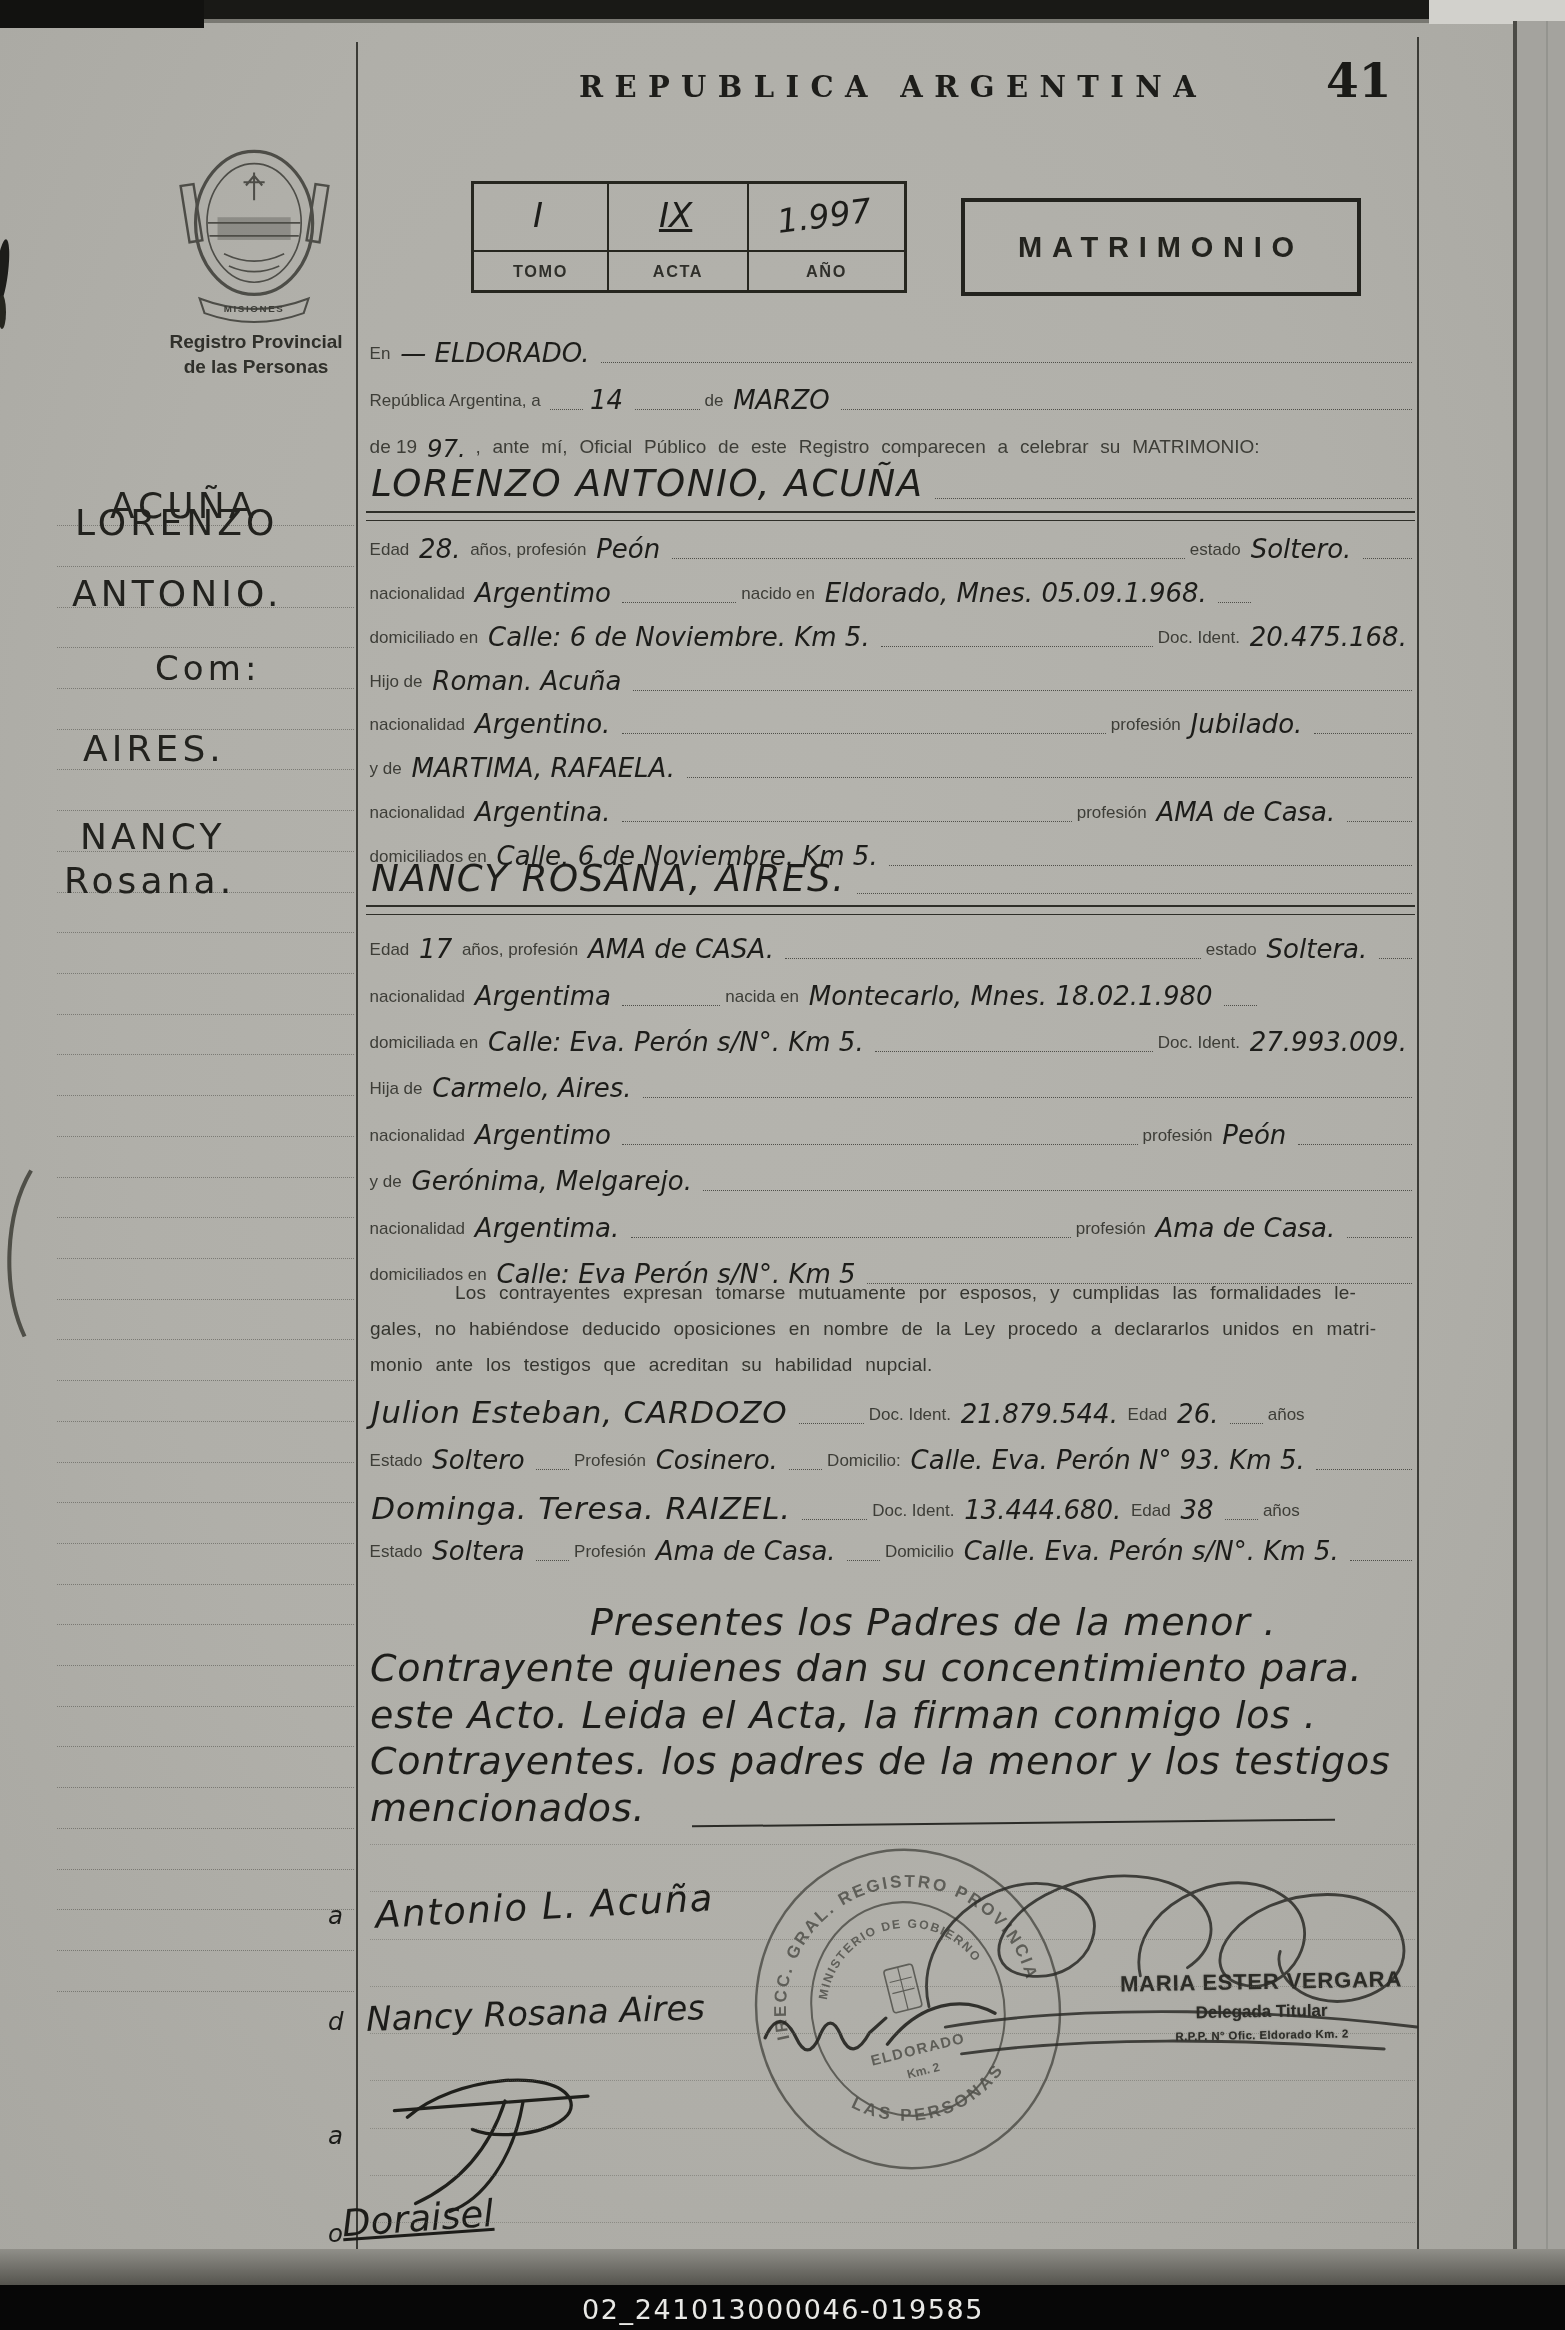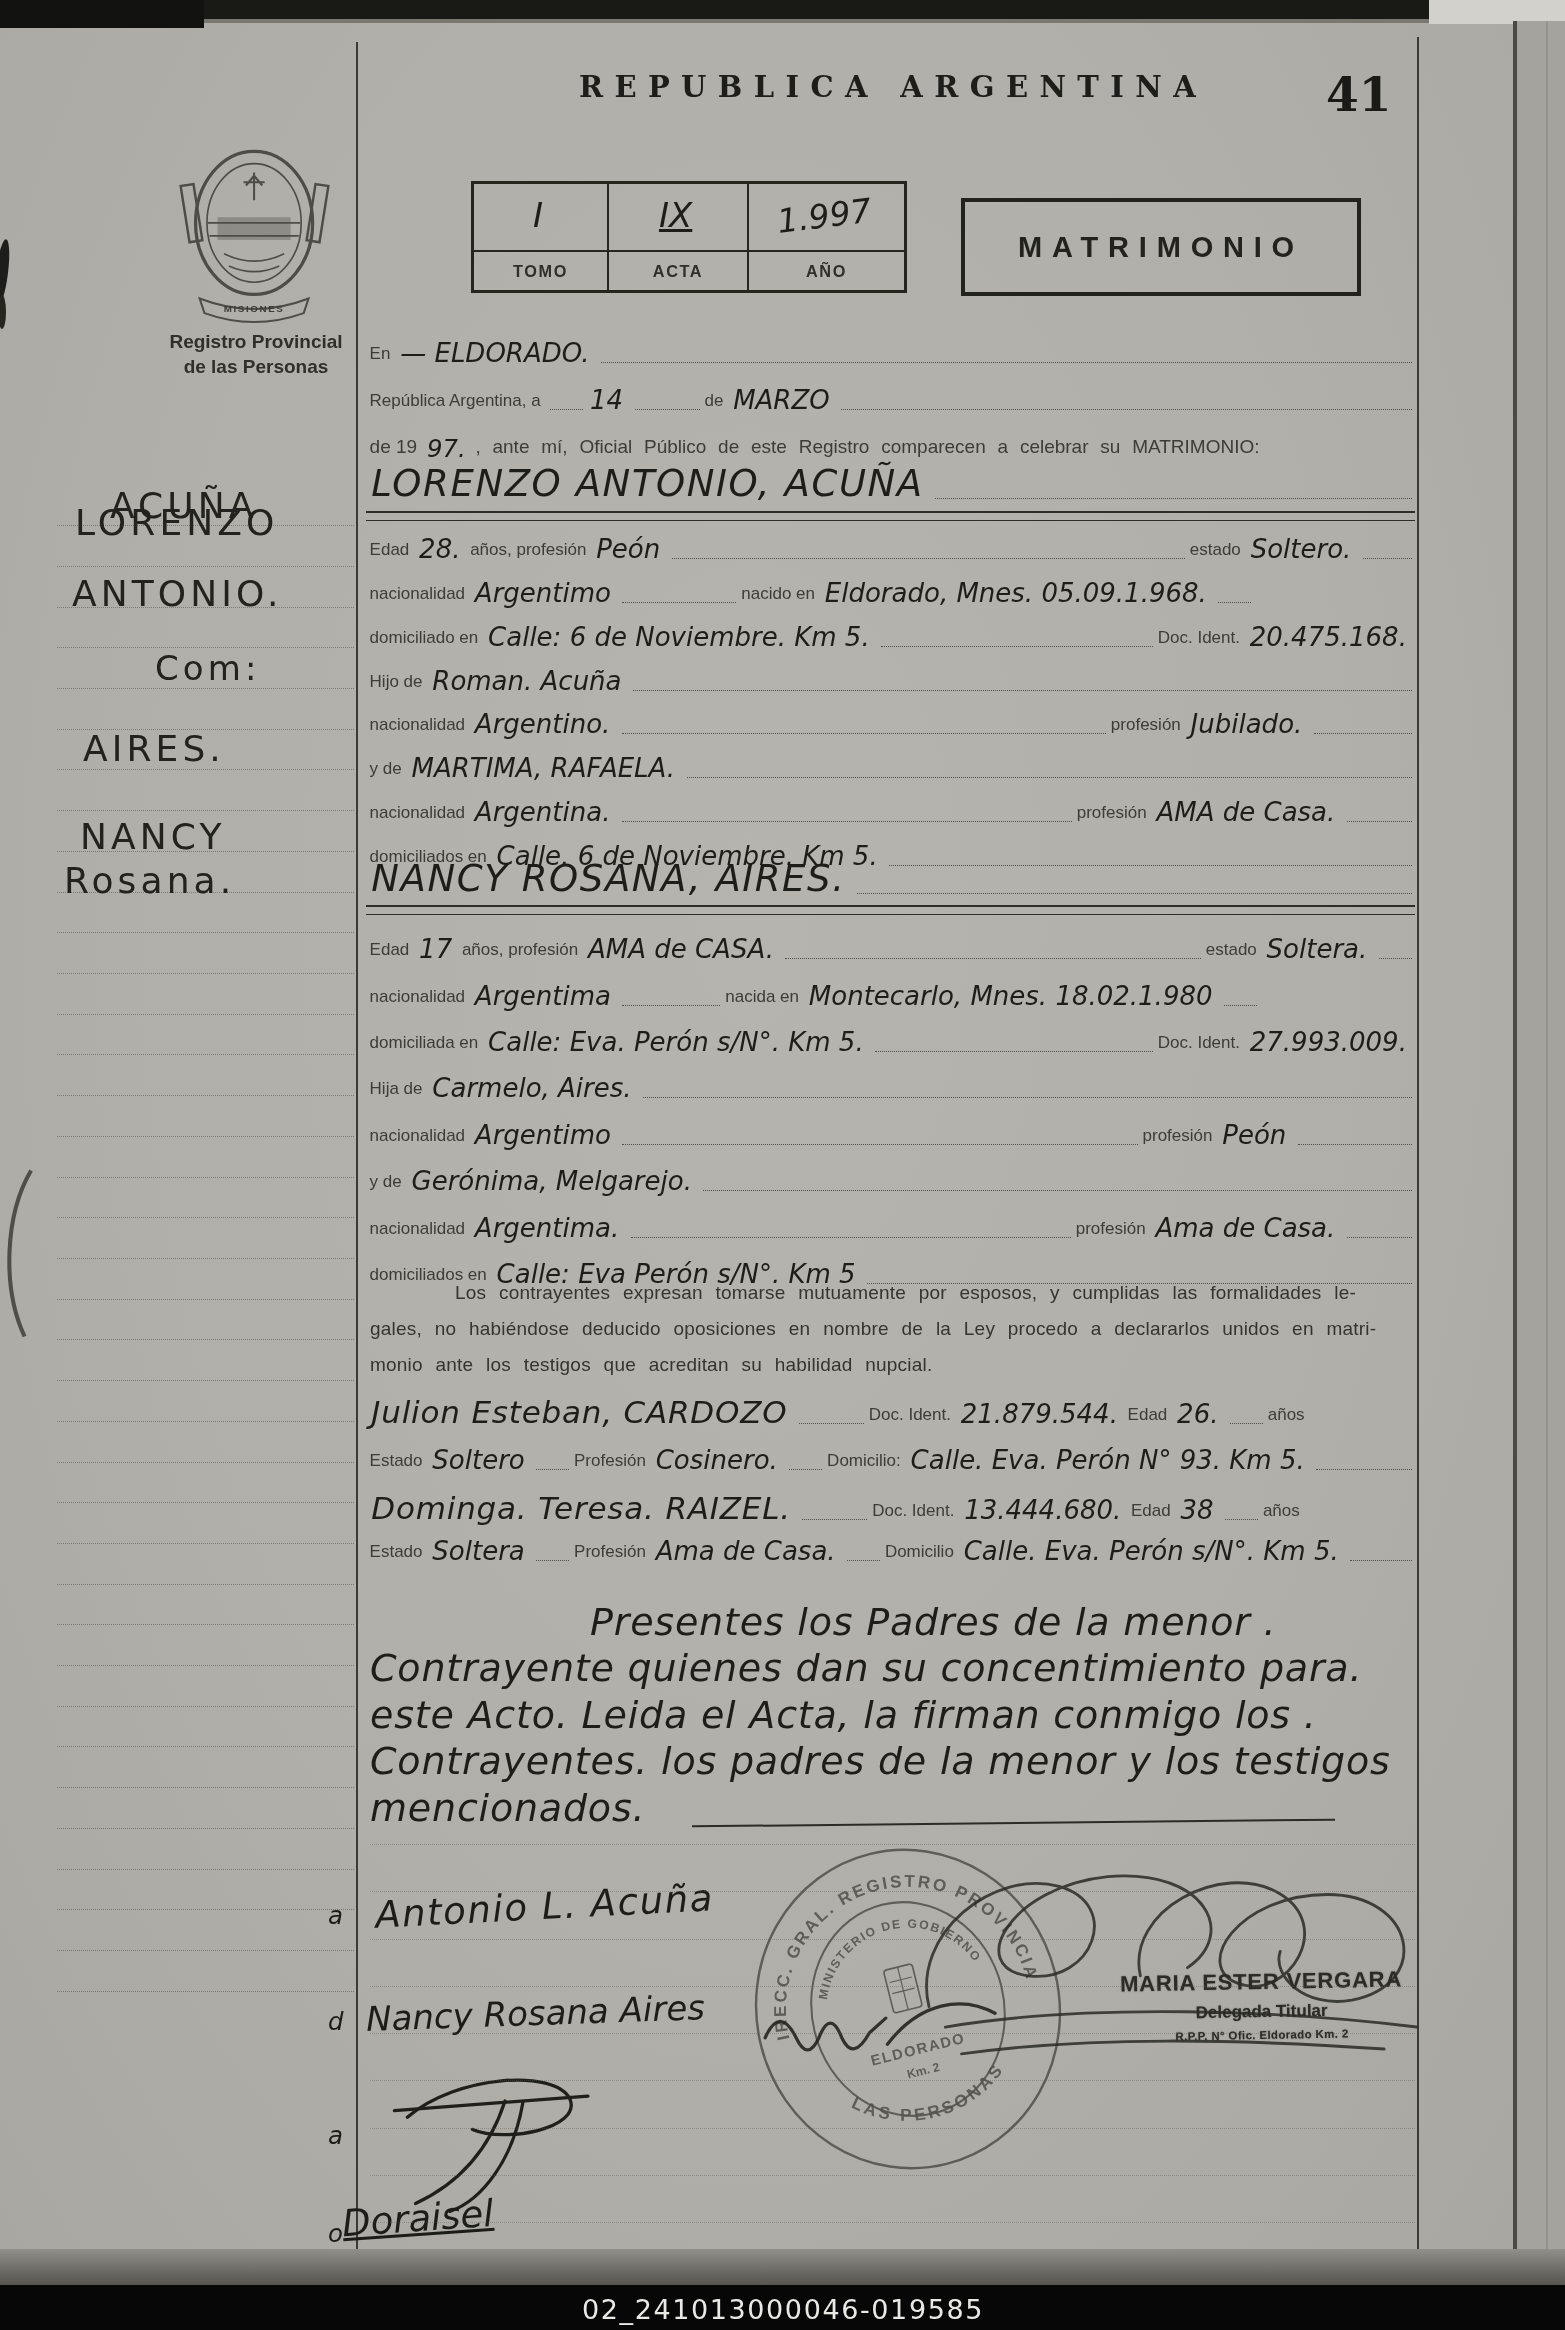--- a/index.html
+++ b/index.html
@@ -19,21 +19,21 @@
   .botgrad{position:absolute;left:0;top:2249px;width:1566px;height:36px;background:linear-gradient(#908f89,#55544e);}
   .botbar{position:absolute;left:0;top:2285px;width:1566px;height:46px;background:#070707;}
   .botcode{position:absolute;left:0;top:2294px;width:1566px;text-align:center;
            font-family:"DejaVu Sans",sans-serif;font-size:27px;color:#e9e9e6;letter-spacing:1.6px;}
   
   .vline-left{position:absolute;left:356px;top:42px;width:2.4px;height:2208px;background:#3b3b36;}
   .vline-right{position:absolute;left:1417px;top:37px;width:2.4px;height:2213px;background:#3b3b36;}
   
   .title{position:absolute;left:370px;top:70px;width:1046px;text-align:center;
          font-family:"DejaVu Serif",serif;font-weight:bold;font-size:29px;letter-spacing:11.4px;color:#1d1d1a;}
-  .pageno{position:absolute;left:1326px;top:67px;font-family:"DejaVu Serif",serif;font-weight:bold;font-size:47px;color:#1a1a17;}
+  .pageno{position:absolute;left:1326px;top:53px;font-family:"DejaVu Serif",serif;font-weight:bold;font-size:47px;color:#1a1a17;}
   .regbox{position:absolute;left:471px;top:181px;width:430px;height:106px;border:3.3px solid #26261f;
           display:grid;grid-template-columns:135px 140px 1fr;grid-template-rows:68px 1fr;}
   .regbox .cellv{border-right:2.4px solid #26261f;border-bottom:2.4px solid #26261f;display:flex;align-items:center;justify-content:center;}
   .regbox .cellv:nth-child(3){border-right:none;}
   .regbox .celll{border-right:2.4px solid #26261f;display:flex;align-items:center;justify-content:center;
                  font-weight:bold;font-size:16.3px;letter-spacing:1.6px;color:#2f2f2a;}
   .regbox .celll:last-child{border-right:none;}
   .matbox{position:absolute;left:961px;top:198px;width:392px;height:90px;border:4.1px solid #23231e;
           display:flex;align-items:center;justify-content:center;}
   .matbox span{font-weight:bold;font-size:29px;letter-spacing:9.8px;color:#23231e;}

